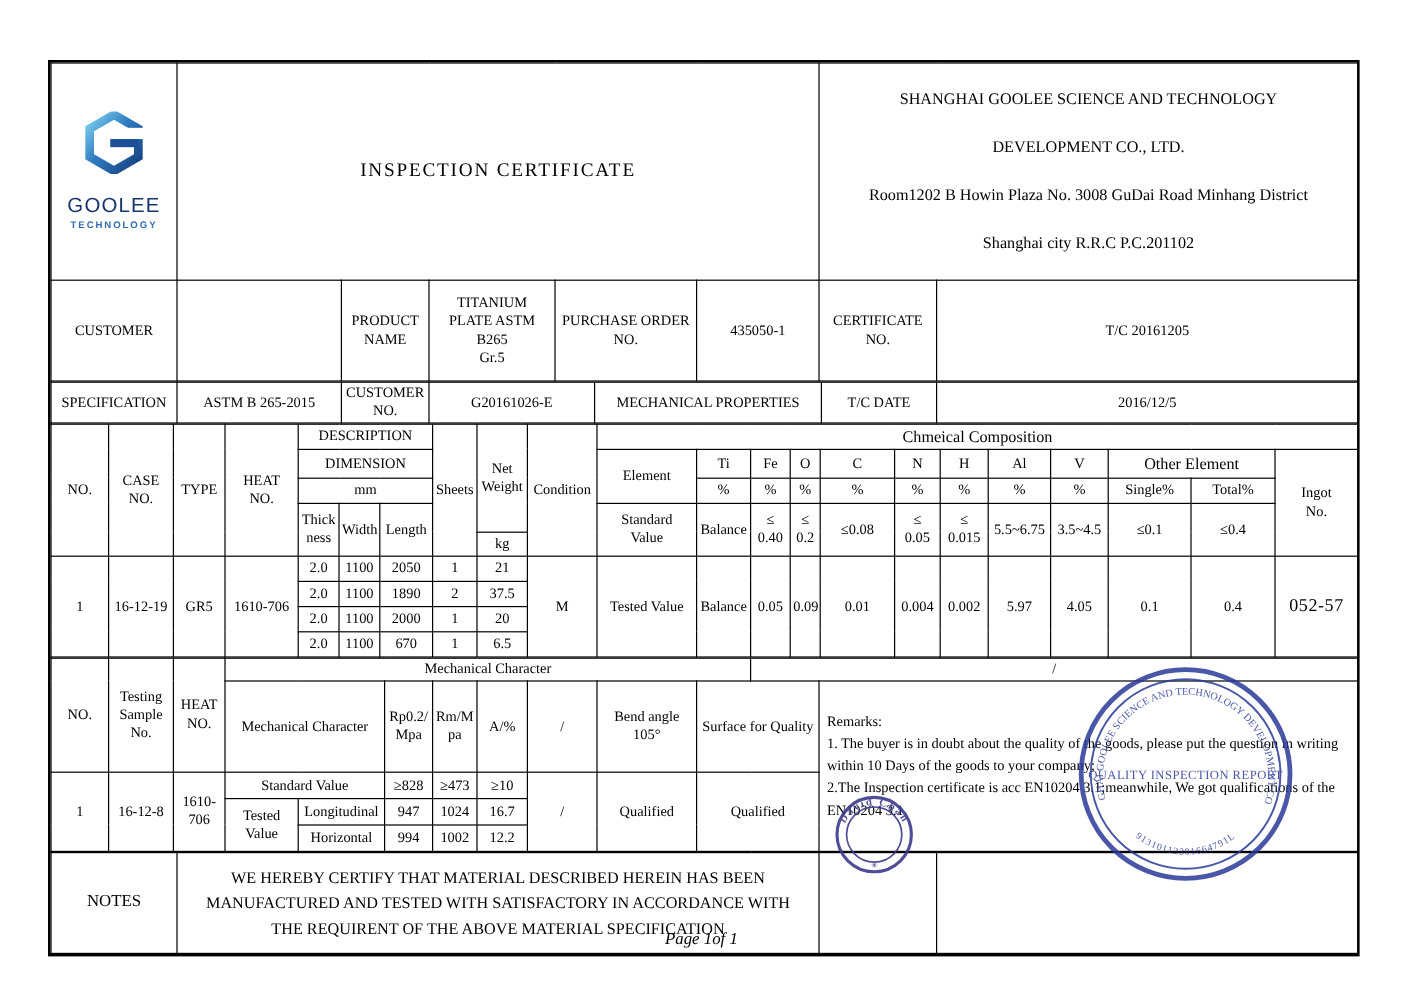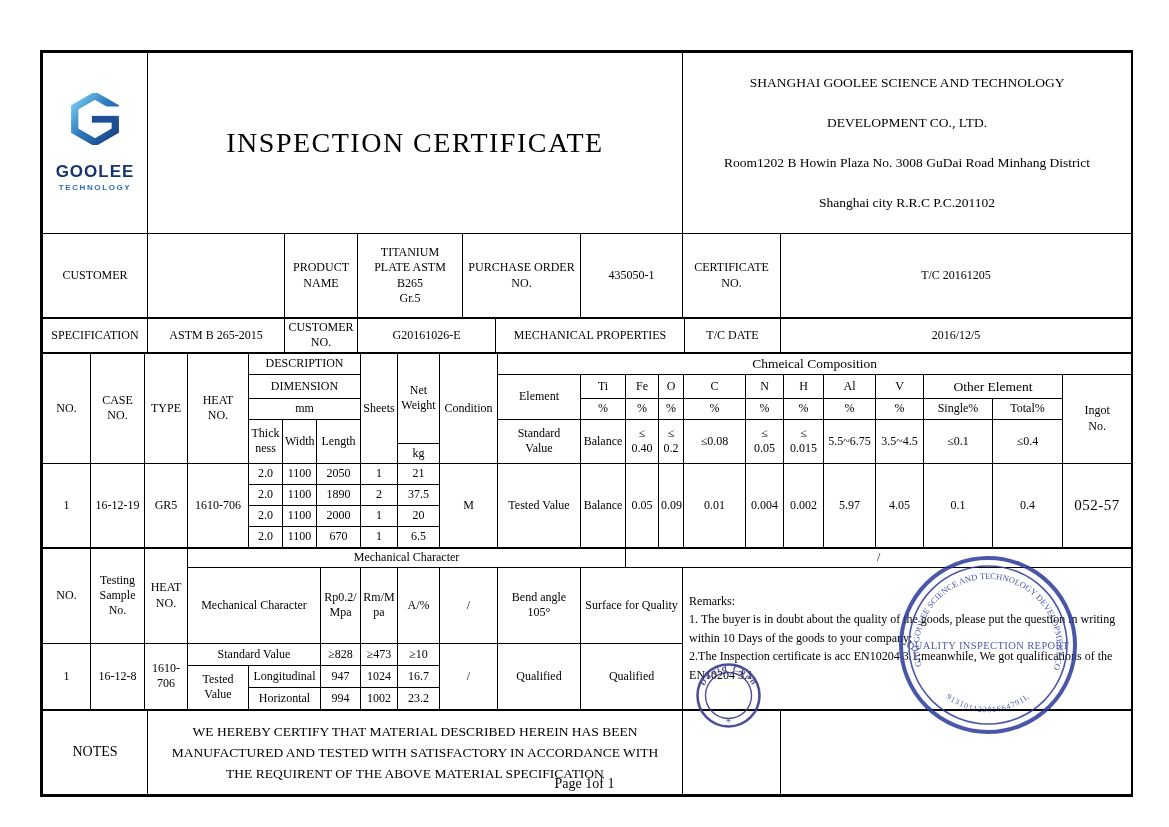--- a/index.html
+++ b/index.html
@@ -10,43 +10,43 @@
   }
   .doc{position:absolute;left:40px;top:50px;width:1089px;border:2px solid #000;background:#fff;}
   table{border-collapse:collapse;table-layout:fixed;width:1089px;}
   td{
     border:1px solid #000;text-align:center;vertical-align:middle;
     font-size:12px;line-height:1.28;padding:1px 2px;white-space:pre-line;
     overflow:hidden;
   }
   
   tr.r1{height:106px;} tr.r2{height:84px;} tr.r3{height:31px;}
-  td.title{font-size:28px;letter-spacing:1.5px;}
+  td.title{font-size:16px;letter-spacing:1.5px;}
   td.company{font-size:13.5px;line-height:20px;padding:0 6px;}
   
   .logo-wrap{display:flex;flex-direction:column;align-items:center;justify-content:center;}
-  .logo-name{font-family:"Liberation Sans","DejaVu Sans",sans-serif;font-weight:bold;font-size:17px;letter-spacing:1px;color:#16356e;margin-top:16px;}
+  .logo-name{font-family:"Liberation Sans","DejaVu Sans",sans-serif;font-weight:normal;font-size:17px;letter-spacing:1px;color:#16356e;margin-top:16px;}
   .logo-sub{font-family:"Liberation Sans","DejaVu Sans",sans-serif;font-weight:bold;font-size:8px;letter-spacing:1.6px;color:#2f6db0;}
   
   tr.hr1{height:21px;} tr.hr2{height:24px;} tr.hr3{height:21px;} tr.hr4{height:24px;} tr.hr5{height:20px;}
   tr.dr{height:21px;}
   td.chem-title{font-size:13.5px;}
   td.other-el{font-size:13.5px;}
   td.ingot-val{font-size:15px;letter-spacing:.5px;margin-top:32px;}
   
   tr.mr1{height:19px;} tr.mr2{height:76px;} tr.mr3{height:22px;} tr.mr4{height:22px;} tr.mr5{height:22px;}
   td.remarks{
     text-align:left;vertical-align:middle;font-size:12px;line-height:18.5px;
     padding:4px 6px;white-space:pre-line;
   }
   
   tr.nr{height:84px;}
   td.notes-text{font-size:13.5px;line-height:21px;padding:0 18px;}
   
-  .footer{position:absolute;left:0;top:776px;width:1169px;text-align:center;font-size:14px;}
+  .footer{position:absolute;left:0;top:776px;width:1169px;text-align:center;font-size:14px;font-style:italic;}
   
   .stamp{position:absolute;pointer-events:none;}
   .stamp-sign{left:693px;top:660px;width:71px;height:71px;opacity:.9;}
   .stamp-quality{left:896px;top:553px;width:184px;height:184px;opacity:.85;}
 </style>
 </head>
 <body>
 
 <div class="doc">
 
@@ -333,21 +333,21 @@
 Value</td>
       <td>Longitudinal</td>
       <td>947</td>
       <td>1024</td>
       <td>16.7</td>
     </tr>
     <tr class="mr5">
       <td>Horizontal</td>
       <td>994</td>
       <td>1002</td>
-      <td>23.2</td>
+      <td>12.2</td>
     </tr>
   </tbody>
     </table>
 
   <table>
     <colgroup>
       <col style="width:105px">
         <col style="width:535px">
         <col style="width:98px">
         <col style="width:351px">

